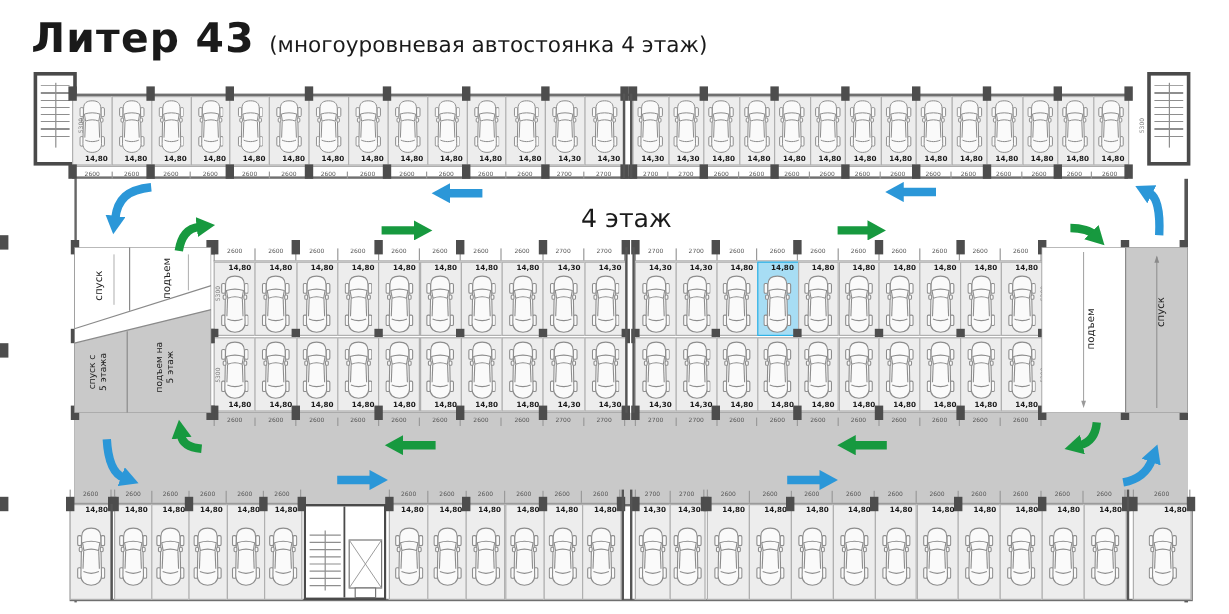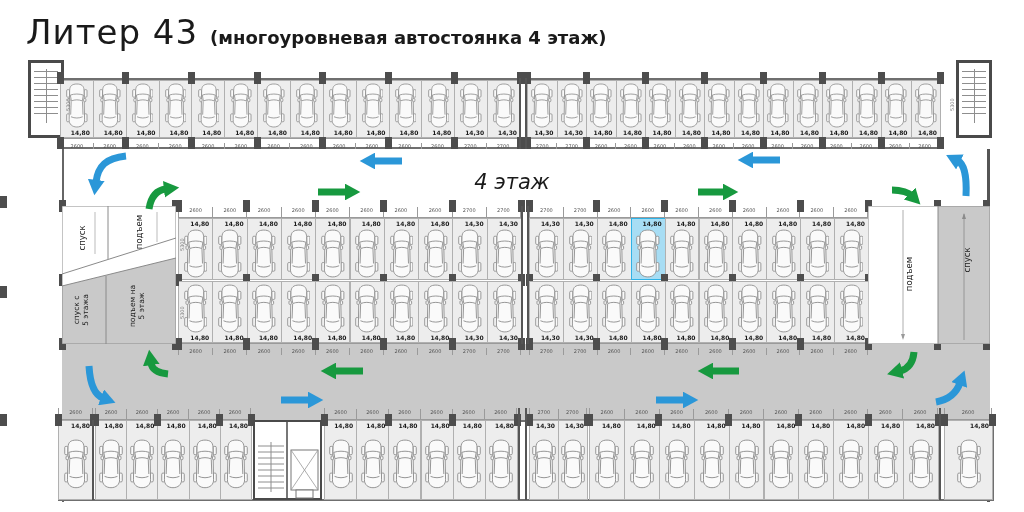--- a/index.html
+++ b/index.html
@@ -1,22 +1,22 @@
 <!DOCTYPE html>
 <html><head>
 <meta charset="utf-8">
 <style>
   html,body{margin:0;padding:0;background:#fff;}
   #plan{position:relative;width:1024px;height:512px;background:#fff;overflow:hidden;
         font-family:"DejaVu Sans","Liberation Sans",sans-serif;color:#1a1a1a;}
   #plan > div, #plan > svg{position:absolute;}
   
   #title{left:26px;top:12px;display:flex;align-items:baseline;gap:12px;white-space:nowrap;}
-  .t-main{font-size:34px;font-weight:400;letter-spacing:1px;}
-  .t-sub{font-size:18px;font-weight:700;}
+  .t-main{font-size:34px;font-weight:700;letter-spacing:1px;}
+  .t-sub{font-size:18px;font-weight:400;}
   
   .frame{box-sizing:border-box;border:2px solid #6f6f6f;background:transparent;}
   #lowerOutline{left:62px;top:149px;width:928px;height:353px;box-sizing:border-box;
     border-left:2px solid #666;border-right:3px solid #555;}
   #grayAisle{left:62px;top:344px;width:928px;height:76px;background:#c9c9c9;}
   
   .space{position:absolute;box-sizing:border-box;background:#ededed;border:1px solid #b0b0b0;
     display:flex;flex-direction:column;}
   .space.hl{background:#a7ddf4;border-color:#2fb2e6;}
   .alabel{order:0;align-self:flex-end;margin:1px 3px 0 0;font-size:6px;line-height:7px;font-weight:bold;}
@@ -105,21 +105,21 @@
       <line x1="18" y1="22" x2="18" y2="72"></line>
     </g>
     <g>
       <rect x="38" y="30" width="27" height="40" fill="#ffffff" stroke="#777" stroke-width="1"></rect>
       <line x1="38" y1="30" x2="65" y2="70" stroke="#999" stroke-width="0.8"></line>
       <line x1="65" y1="30" x2="38" y2="70" stroke="#999" stroke-width="0.8"></line>
       <rect x="43" y="70" width="17" height="8" fill="#ffffff" stroke="#777" stroke-width="1"></rect>
     </g>
   </svg>
 
-  <div class="floorLabel" style="left:402px;top:170px;font-style:italic;">4 этаж</div>
+  <div class="floorLabel" style="left:412px;top:170px;">4 этаж</div>
 
   <svg id="arrows" width="1024" height="512" viewBox="0 0 1024 512">
     <defs>
       <marker id="mb" markerWidth="2.4" markerHeight="2.4" refX="0.3" refY="1.2" orient="auto">
         <path d="M0,0 L2.2,1.2 L0,2.4 Z" fill="#2b97d8"></path>
       </marker>
       <marker id="mg" markerWidth="2.4" markerHeight="2.4" refX="0.3" refY="1.2" orient="auto">
         <path d="M0,0 L2.2,1.2 L0,2.4 Z" fill="#17993f"></path>
       </marker>
     </defs>

